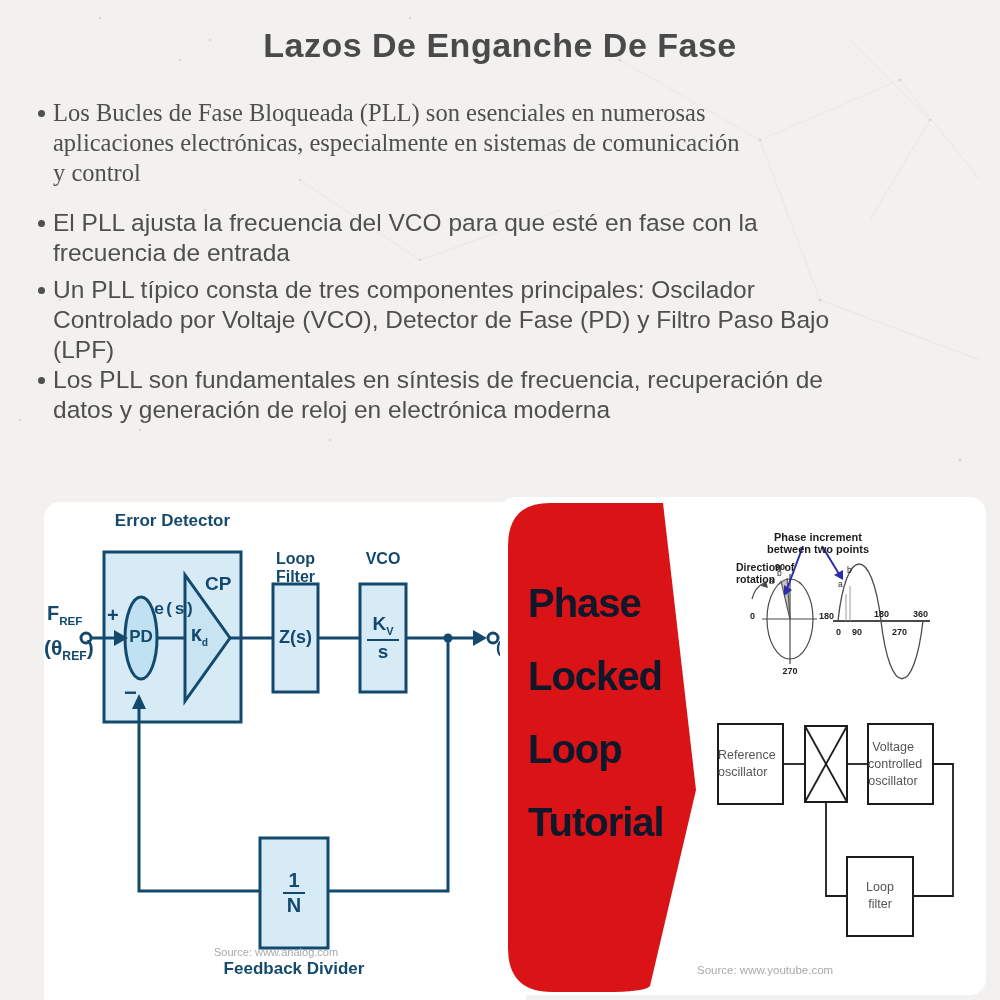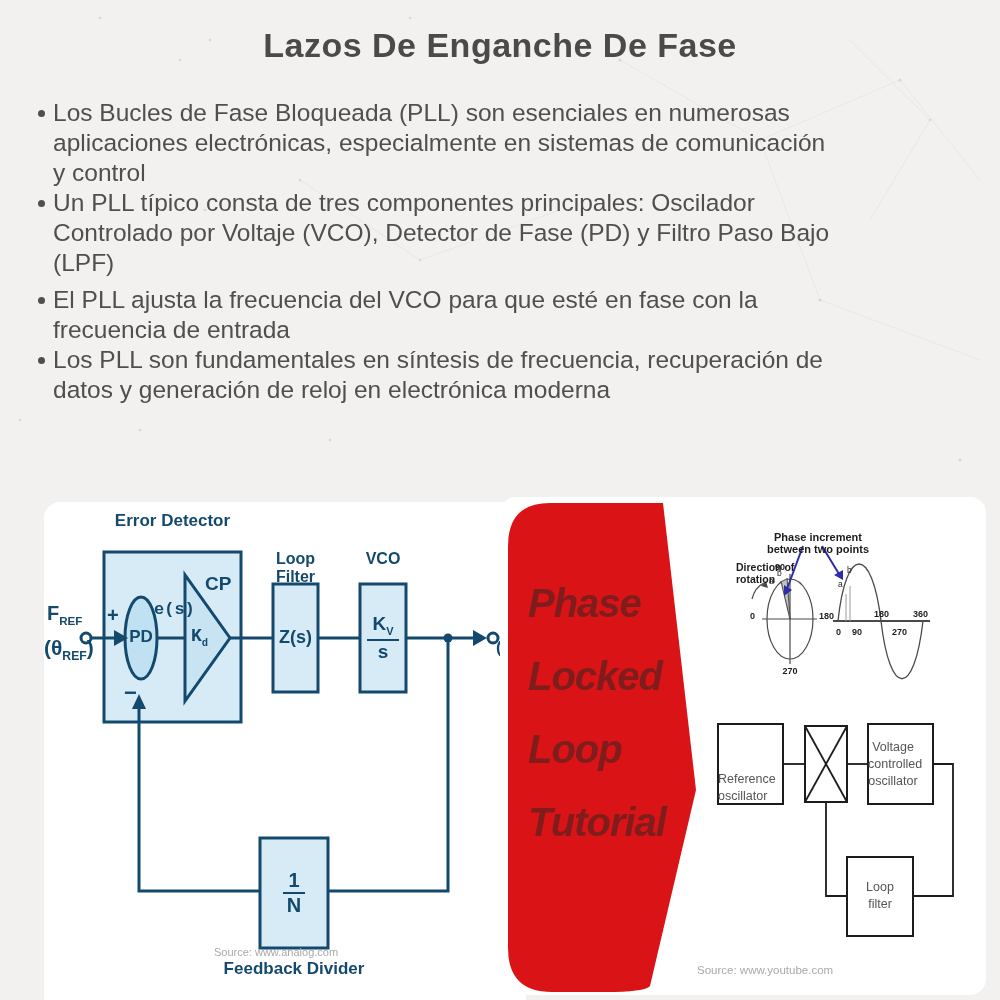--- a/index.html
+++ b/index.html
@@ -26,21 +26,21 @@
   }
   #bullet-list { left:38px; top:98px; width:930px; list-style:none; z-index:2; }
   #bullet-list li {
     display:flex; align-items:flex-start;
     font-size:24.5px; line-height:30px; color:#4f4f4f;
   }
   #bullet-list li .dot {
     flex:0 0 7px; width:7px; height:7px; border-radius:50%;
     background:#4f4f4f; margin:12px 8px 0 0;
   }
-  #bullet-list li:nth-child(1){ margin-bottom:0; }
+  #bullet-list li:nth-child(1){ margin-bottom:20px;font-family:Liberation Serif, serif; }
   #bullet-list li:nth-child(2){ margin-bottom:7px; }
 
   
   .card { background:#ffffff; border-radius:16px; z-index:1; }
   #pll-card  { left:8px;  top:502px; width:482px; height:560px;margin-left:36px; }
   #tutorial-card { left:500px; top:497px; width:486px; height:498px; }
 
   
   .navy { color:#14496e; font-weight:700; }
   .figtext { position:absolute; z-index:3; }
@@ -48,21 +48,21 @@
   sub { font-size:58%; font-weight:700; }
 
   .frac { position:absolute; display:flex; flex-direction:column; align-items:center; justify-content:center; z-index:3; }
   .frac .num { border-bottom:2.5px solid #14496e; padding:0 5px 1px; line-height:1.05; }
   .frac .den { padding-top:1px; line-height:1.05; }
 
   
   #banner-text {
     left:28px; top:70px;
     font-size:40px; font-weight:700; letter-spacing:-1px;
-    line-height:73px; color:#7f1d1d; z-index:3;font-style:italic;
+    line-height:73px; color:#0f172a; z-index:3;
   }
   .smlbl { position:absolute; color:#1c1c1c; font-weight:700; z-index:3; }
   .gryblk { position:absolute; color:#555555; font-size:12.5px; line-height:17px; text-align:center; z-index:3; }
   .watermark { position:absolute; color:#a9a9a9; z-index:3; }
 </style>
 </head>
 <body>
 
 <svg id="bg-pattern" width="1000" height="1000">
   <g stroke="#e7e5e2" stroke-width="1" fill="none" opacity="0.8">
@@ -99,28 +99,28 @@
 
 <ul id="bullet-list" class="abs">
   <li>
     <span class="dot"></span>
     <span class="pre">Los Bucles de Fase Bloqueada (PLL) son esenciales en numerosas
 aplicaciones electrónicas, especialmente en sistemas de comunicación
 y control</span>
   </li>
   <li>
     <span class="dot"></span>
+    <span class="pre">El PLL ajusta la frecuencia del VCO para que esté en fase con la
+frecuencia de entrada</span>
+  </li>
+  <li>
+    <span class="dot"></span>
     <span class="pre">Un PLL típico consta de tres componentes principales: Oscilador
 Controlado por Voltaje (VCO), Detector de Fase (PD) y Filtro Paso Bajo
 (LPF)</span>
-  </li>
-  <li>
-    <span class="dot"></span>
-    <span class="pre">El PLL ajusta la frecuencia del VCO para que esté en fase con la
-frecuencia de entrada</span>
   </li>
   <li>
     <span class="dot"></span>
     <span class="pre">Los PLL son fundamentales en síntesis de frecuencia, recuperación de
 datos y generación de reloj en electrónica moderna</span>
   </li>
 </ul>
 
 <div id="pll-card" class="abs card">
 
@@ -252,21 +252,21 @@
   <div class="smlbl" style="left:269px;top:79px;font-size:8.5px;font-weight:400;">a</div>
   <div class="smlbl" style="left:277px;top:71px;font-size:8.5px;font-weight:400;">b</div>
   <div class="smlbl" style="left:338px;top:82px;font-size:8.5px;font-weight:400;">a</div>
   <div class="smlbl" style="left:347px;top:68px;font-size:8.5px;font-weight:400;">b</div>
   <div class="smlbl" style="left:336px;top:130px;font-size:9px;">0</div>
   <div class="smlbl" style="left:352px;top:130px;font-size:9px;">90</div>
   <div class="smlbl" style="left:374px;top:112px;font-size:9px;">180</div>
   <div class="smlbl" style="left:392px;top:130px;font-size:9px;">270</div>
   <div class="smlbl" style="left:413px;top:112px;font-size:9px;">360</div>
 
-  <div class="gryblk pre" style="left:218px;top:250px;width:43px;margin-top:24px;">Reference
+  <div class="gryblk pre" style="left:218px;top:250px;width:43px;">Reference
 oscillator</div>
   <div class="gryblk pre" style="left:368px;top:242px;width:50px;">Voltage
 controlled
 oscillator</div>
   <div class="gryblk pre" style="left:347px;top:382px;width:66px;">Loop
 filter</div>
 
   <div class="watermark" style="left:197px;top:467px;font-size:11.5px;">Source: www.youtube.com</div>
 </div>
 

